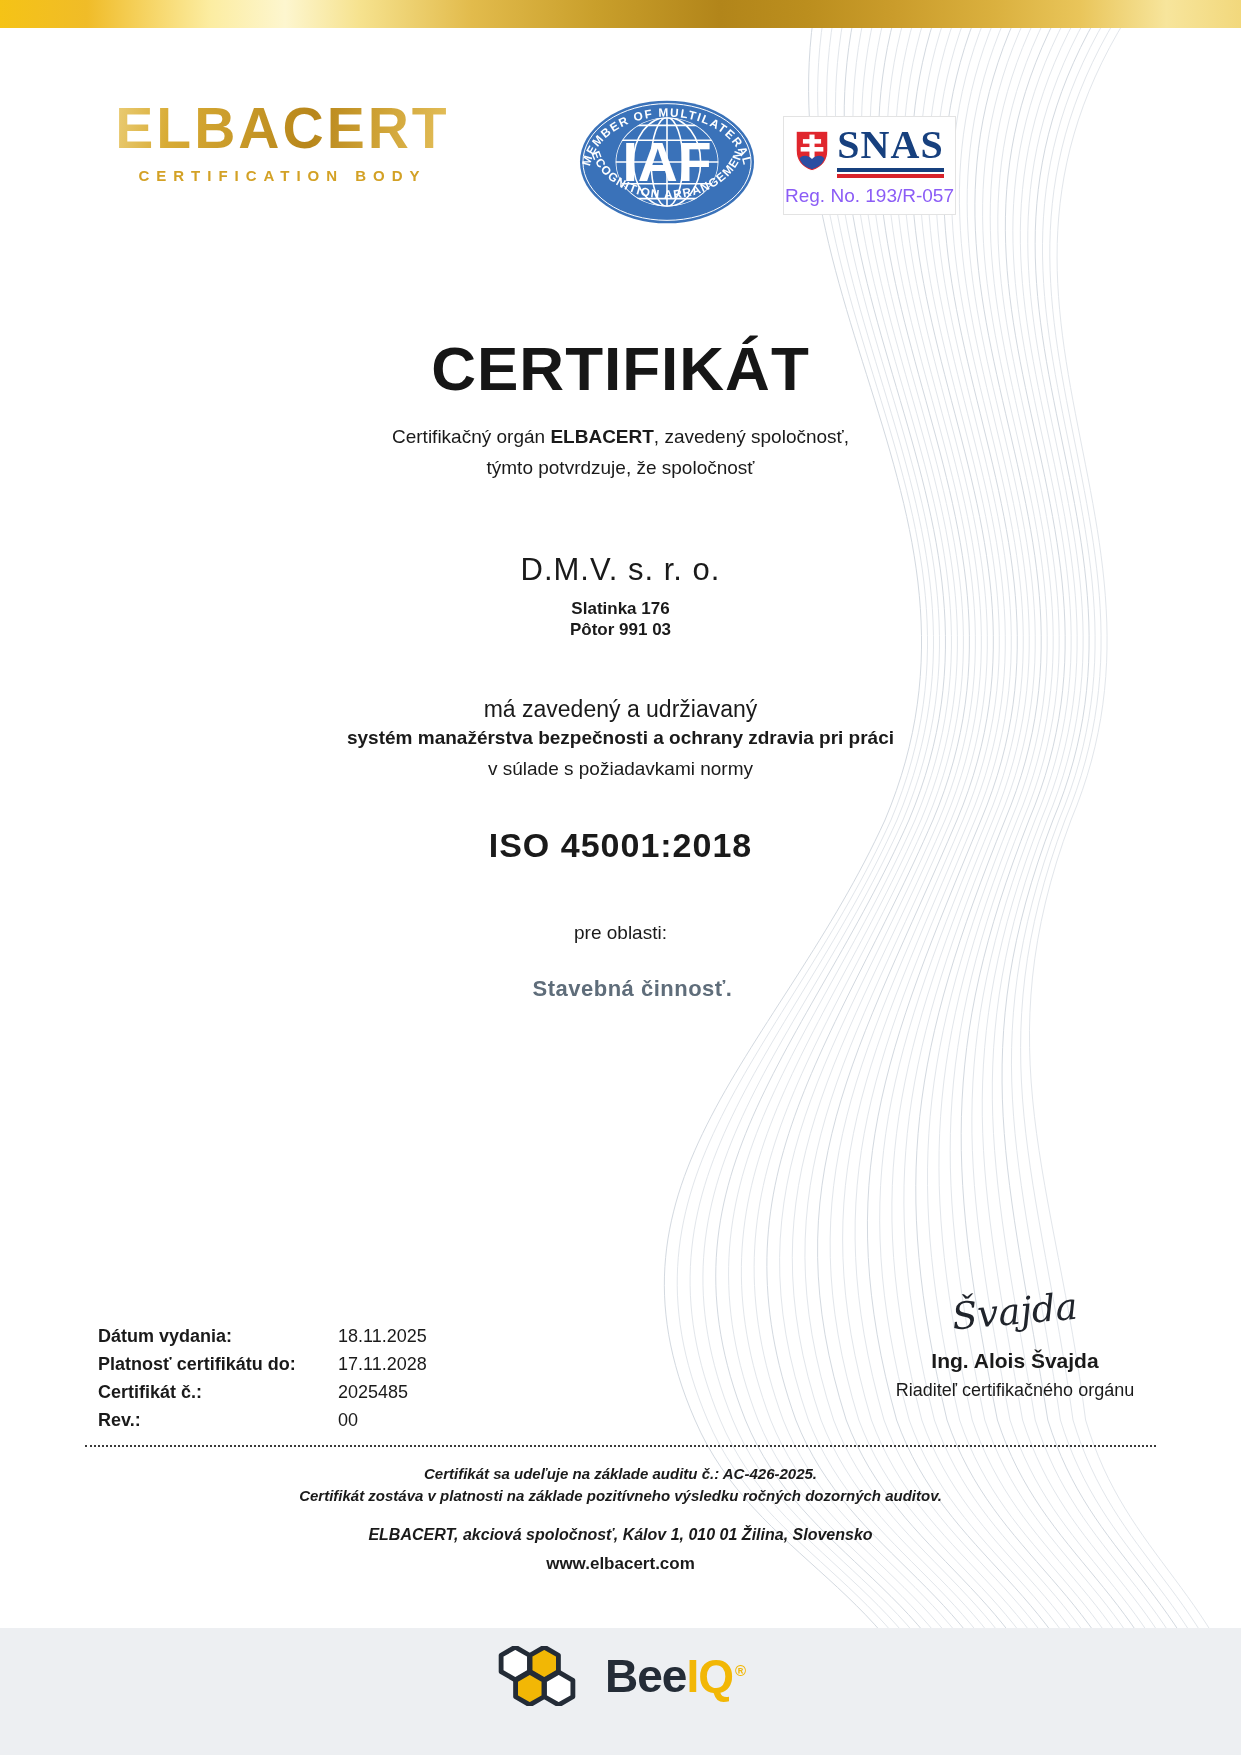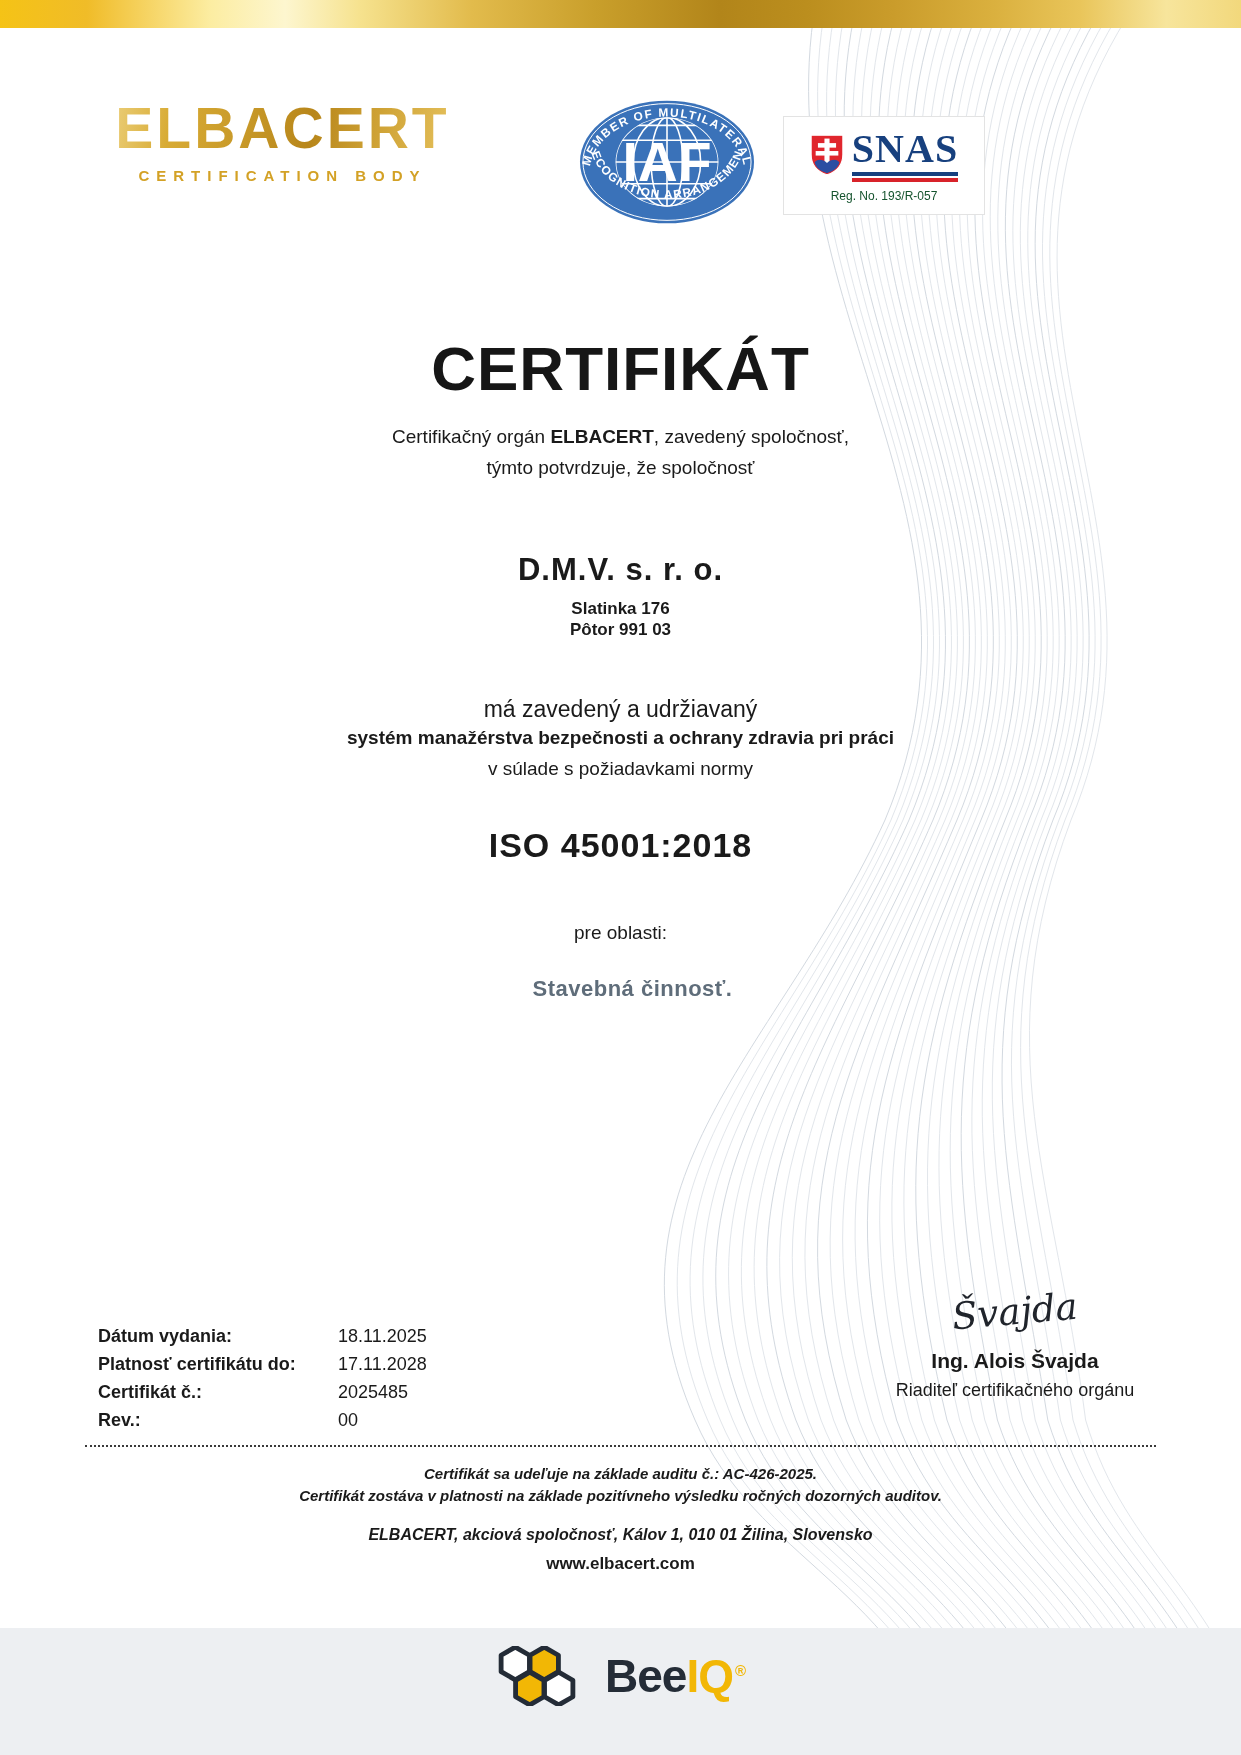--- a/index.html
+++ b/index.html
@@ -21,36 +21,36 @@
   .brand-name { font-size:57px; font-weight:800; letter-spacing:3px; line-height:1;
     background:linear-gradient(100deg,#ecd07c 0%,#d8ab34 18%,#c NaN,#c79828 40%,#b8861a 58%,#d0a437 78%,#e6c25e 100%);
     background:linear-gradient(100deg,#ecd07c 0%,#d8ab34 18%,#c79828 40%,#b8861a 58%,#d0a437 78%,#e6c25e 100%);
     -webkit-background-clip:text; background-clip:text; color:transparent; -webkit-text-fill-color:transparent; }
   .brand-tagline { margin-top:10px; font-size:15px; font-weight:700; letter-spacing:7px; color:#d3a125; }
 
   
   .iaf { left:578px; top:98px; width:178px; height:128px; }
 
   
-  .snas { left:783px; top:116px; width:202px; height:99px; background:#fff; border:1px solid #e3e3e3;
+  .snas { left:783px; top:116px; width:173px; height:99px; background:#fff; border:1px solid #e3e3e3;
     display:flex; flex-direction:column; align-items:center; justify-content:center; }
   .snas-top { display:flex; align-items:center; gap:8px; }
   .snas-word { display:flex; flex-direction:column; align-items:stretch; }
   .snas-name { font-family:"Liberation Serif", serif; font-size:40px; font-weight:700; color:#17407e; line-height:1; letter-spacing:1px; }
   .snas-underline-blue { height:4px; background:#17407e; margin-top:3px; }
   .snas-underline-red { height:4px; background:#d8232a; margin-top:2px; }
-  .snas-reg { margin-top:7px; font-size:12px; color:#14532d; }
+  .snas-reg { margin-top:7px; font-size:19px; color:#8b5cf6; }
 
   
   .center-line { left:0; width:100%; text-align:center; }
   .title { top:333px; font-size:62px; font-weight:800; letter-spacing:1px; color:#161616; }
   .intro-1 { top:426px; font-size:19px; }
   .intro-2 { top:457px; font-size:19px; }
   .bold { font-weight:700; }
-  .company-name { top:552px; font-size:31px; font-weight:700; letter-spacing:1px; }
+  .company-name { top:552px; font-size:31px; font-weight:400; letter-spacing:1px; }
   .addr-1 { top:599px; font-size:17px; font-weight:600; }
   .addr-2 { top:620px; font-size:17px; font-weight:600; }
   .st-1 { top:696px; font-size:23px; }
   .st-2 { top:727px; font-size:19px; font-weight:700; }
   .st-3 { top:758px; font-size:19px; }
   .standard { top:826px; font-size:34px; font-weight:800; letter-spacing:1px; }
   .scope-label { top:922px; font-size:19px; }
   .scope-value { top:976px; font-size:22px; font-weight:700; color:#5f6d7a; letter-spacing:0.5px;padding-left:24px; }
 
   

